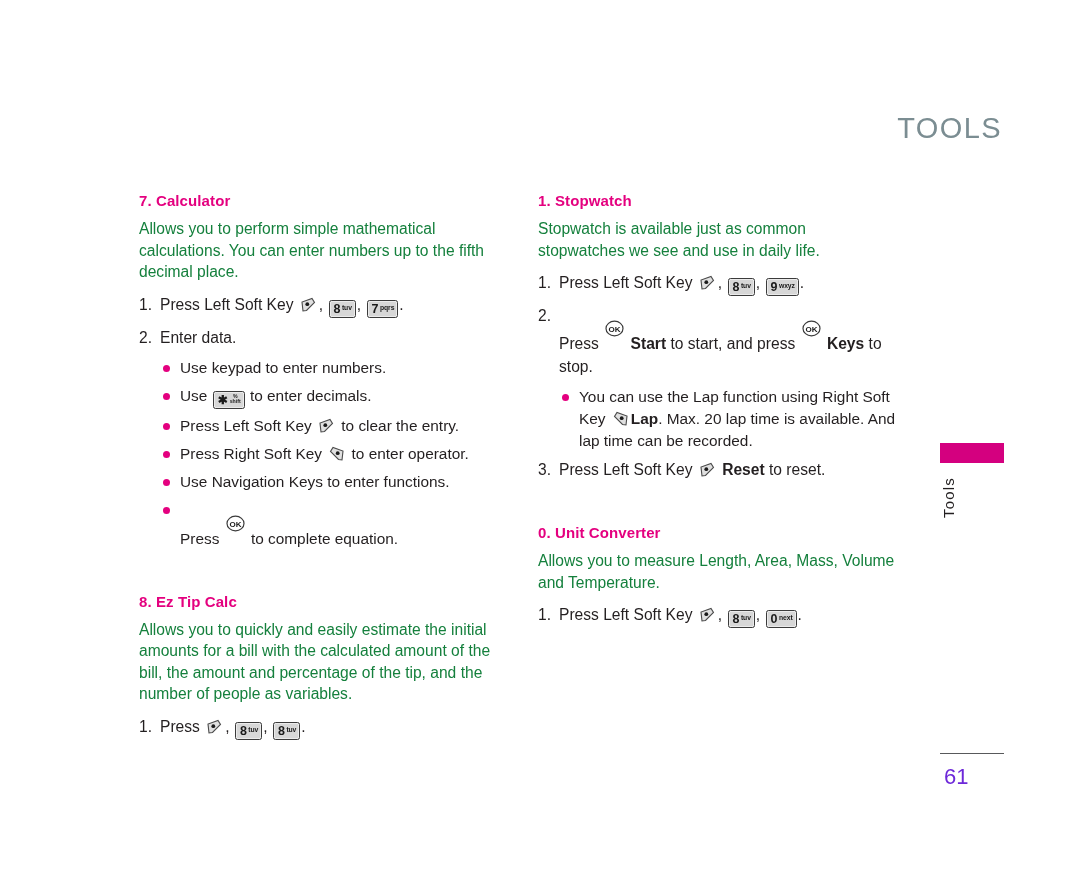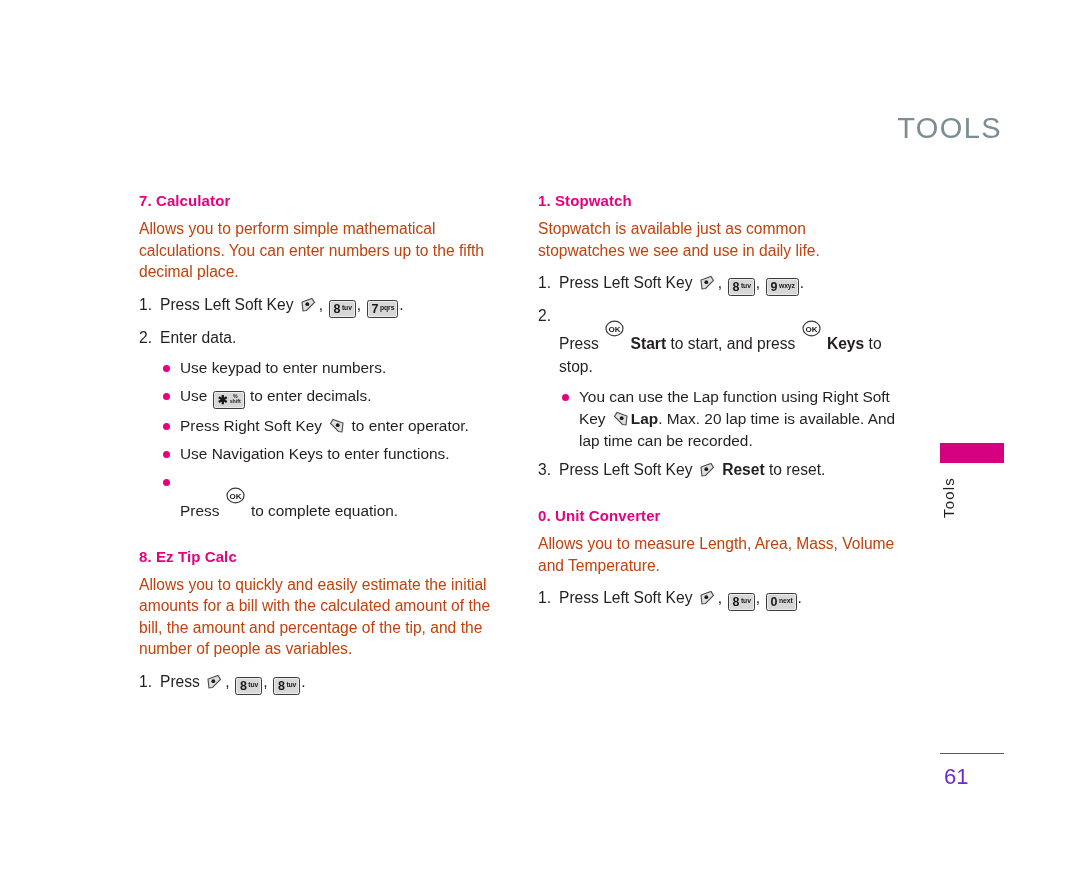--- a/index.html
+++ b/index.html
@@ -81,28 +81,28 @@
   .col-left  { left: 139px; }
   .col-right { left: 538px; }
 
   h2.section-title {
     color: #e4007f;
     font-size: 15px;
     font-weight: 700;
     margin: 0 0 9px 0;
     letter-spacing: 0.1px;
   }
-  .section + .section { margin-top: 26px; }
+  .section + .section { margin-top: 43px; }
   .section-right-gap { margin-top: 30px; }
 
   p.body-text {
     font-size: 15.6px;
     line-height: 21.5px;
     margin: 0 0 10px 0;
-    color: #c2410c;
+    color: #15803d;
   }
 
   ol.steps {
     list-style: none;
     margin: 0;
     padding: 0;
   }
   ol.steps > li {
     font-size: 15.6px;
     line-height: 23px;
@@ -250,20 +250,30 @@
 
     <ul class="bullets">
       <li><span>Use keypad to enter numbers.</span></li>
 
       <li>
         <span>Use</span>
         <span class="keycap"><span class="kstar">✱</span><span class="kstack"><span>%</span><span>shift</span></span></span>
         <span>to enter decimals.</span>
       </li>
 
+      <li>
+        <span>Press Left Soft Key</span>
+        <span class="softkey">
+          <svg width="17" height="16" viewBox="0 0 17 16">
+              <path d="M3 14 L2 5 L12 1.5 L14.5 5.5 L6.5 13.5 Z" fill="#e0e0e0" stroke="#4a4a4a" stroke-width="1.1"></path>
+              <circle cx="7.3" cy="7.2" r="1.9" fill="#1a1a1a"></circle>
+            </svg>
+        </span>
+        <span>to clear the entry.</span>
+      </li>
 
       <li>
         <span>Press Right Soft Key</span>
         <span class="softkey">
           <svg width="17" height="16" viewBox="0 0 17 16">
               <path d="M14 14 L15 5 L5 1.5 L2.5 5.5 L10.5 13.5 Z" fill="#e0e0e0" stroke="#4a4a4a" stroke-width="1.1"></path>
               <circle cx="9.7" cy="7.2" r="1.9" fill="#1a1a1a"></circle>
             </svg>
         </span>
         <span>to enter operator.</span>

